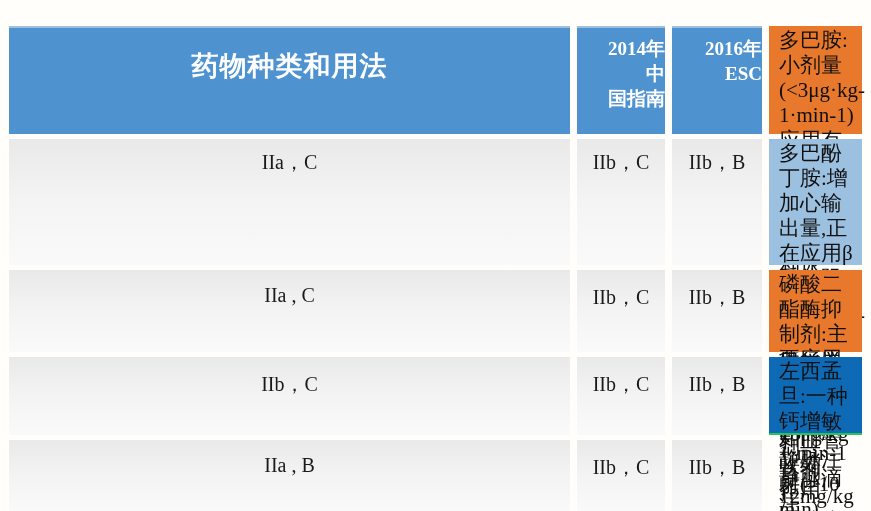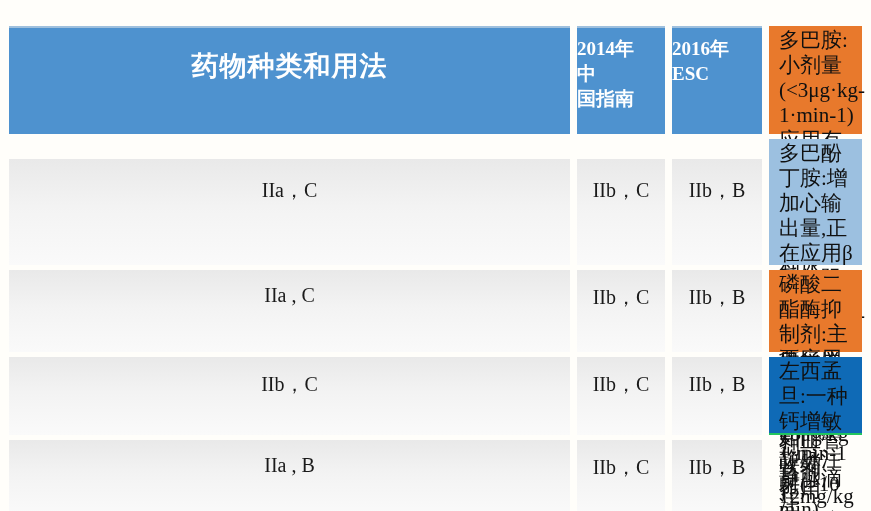--- a/index.html
+++ b/index.html
@@ -23,21 +23,21 @@
     border-top:2px solid #9fc0dd;
     color:#ffffff;
   }
   .title-cell{
     display:flex;align-items:center;justify-content:center;
     padding-bottom:30px;
     font-family:"Liberation Sans","DejaVu Sans",sans-serif;
     font-weight:bold;font-size:27px;letter-spacing:1px;
   }
   .year-cell{
-    text-align:left;
+    text-align:right;
     padding-top:8px;
     font-weight:bold;font-size:19px;line-height:1.32;
     white-space:pre-line;
   }
   
   .drug{
     color:#101010;
     font-size:21px;line-height:25px;
     padding:2px 6px 2px 10px;
     white-space:pre-wrap;
@@ -46,21 +46,21 @@
   .bg-lightblue{background:#9cc0e0;}
   .bg-darkblue{background:#0f6ab6;border-bottom:2px solid #22c55e;}
   
   .val{
     background:linear-gradient(180deg,#e9e9e9 0%,#f3f3f3 45%,#fafafa 100%);
     color:#1a1a1a;
     text-align:center;
     font-size:20px;
     padding-top:14px;
   }
-  .val-tall{padding-top:18px;margin-top:20px;}
+  .val-tall{padding-top:10px;}
 </style>
 </head>
 <body>
 
 <div class="table-wrap">
 
   <div class="cell hdr title-cell">
     <span>药物种类和用法</span>
   </div>
   <div class="cell hdr year-cell">2014年

